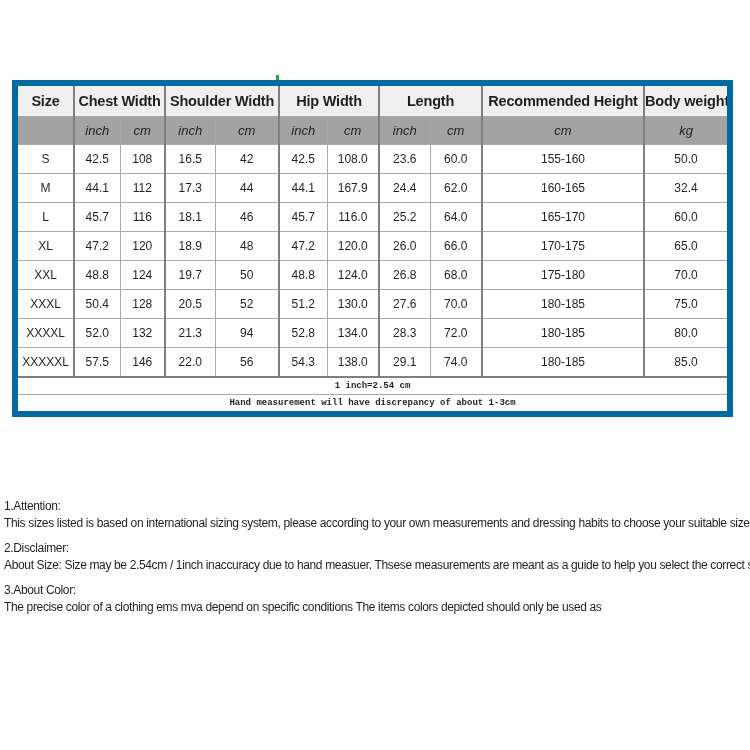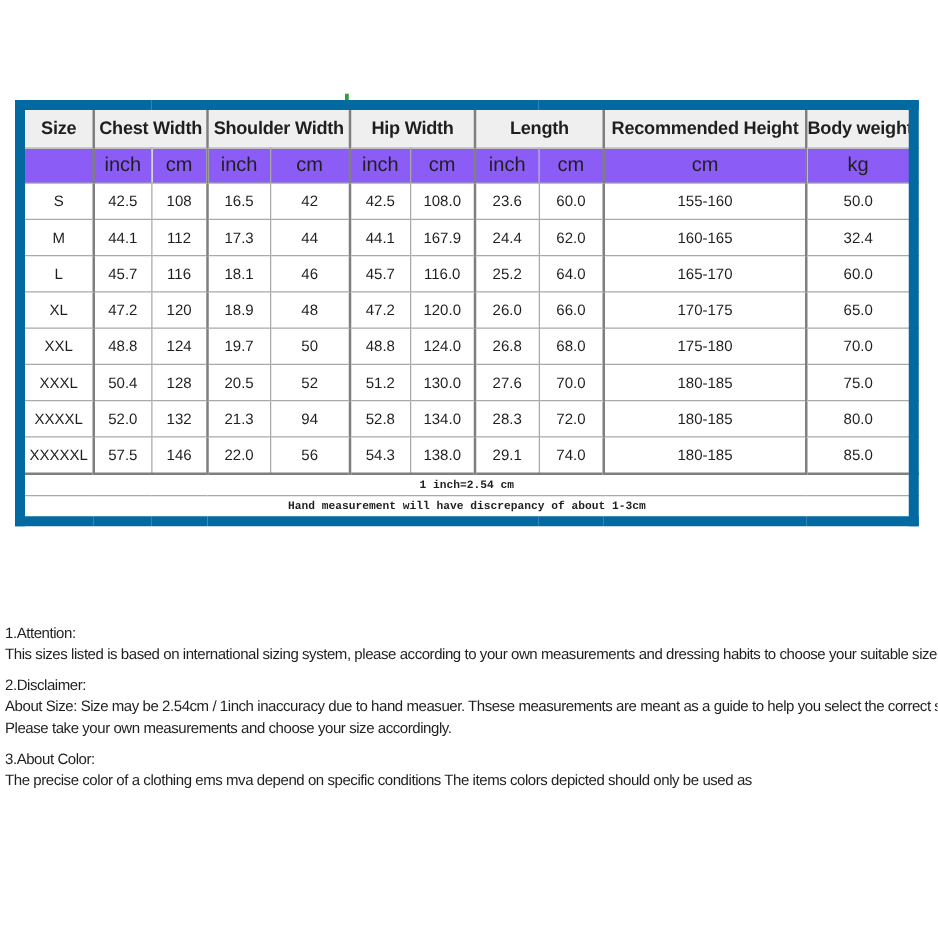--- a/index.html
+++ b/index.html
@@ -6,23 +6,23 @@
   body{
     width:750px;height:750px;position:relative;background:#ffffff;
     font-family:"Liberation Sans", sans-serif;color:#1f1f1f;overflow:hidden;
   }
   .chart-wrap{position:absolute;left:12px;top:80px;width:716px;}
   table{border-collapse:collapse;width:100%;table-layout:fixed;}
   th,td{
     border:1px solid #a9a9a9;text-align:center;vertical-align:middle;
     padding:0;overflow:hidden;white-space:nowrap;
   }
-  table{border:8px solid #0369a1;}
+  table{border:6px solid #0369a1;}
   th.g{height:30px;font-size:14.5px;font-weight:bold;background:#efefef;letter-spacing:-0.2px;}
-  th.u{height:27px;font-size:16px;font-weight:normal;background:#8b5cf6;}
+  th.u{height:27px;font-size:13px;font-weight:normal;background:#a3a3a3;font-style:italic;}
   td.d{height:28px;font-size:12px;background:#ffffff;}
   .tl{border-left:2px solid #7f7f7f;}
   td.f{
     height:16px;background:#ffffff;
     font-family:"Liberation Mono", monospace;font-weight:bold;font-size:9px;
     border-left:none;border-right:none;margin-top:12px;
   }
   tr.f0 td{border-top:2px solid #7f7f7f;}
   .green-tick{position:absolute;left:276px;top:75px;width:3px;height:5px;background:#2f9e3b;}
   .notes{
@@ -194,19 +194,18 @@
 <div class="green-tick"></div>
 
 <div class="notes" id="notes">
     <div class="note-block">
       <div class="note-line">1.Attention:</div>
       <div class="note-line">This sizes listed is based on international sizing system, please according to your own measurements and dressing habits to choose your suitable size.</div>
     </div>
     <div class="note-block">
       <div class="note-line">2.Disclaimer:</div>
       <div class="note-line">About Size: Size may be 2.54cm / 1inch inaccuracy due to hand measuer. Thsese measurements are meant as a guide to help you select the correct size.</div>
-      <div class="note-line">Please take your own measurements and choose your size accordingly.</div>
     </div>
     <div class="note-block">
       <div class="note-line">3.About Color:</div>
       <div class="note-line">The precise color of a clothing ems mva depend on specific conditions The items colors depicted should only be used as</div>
     </div>
   </div>
 
 </body></html>

